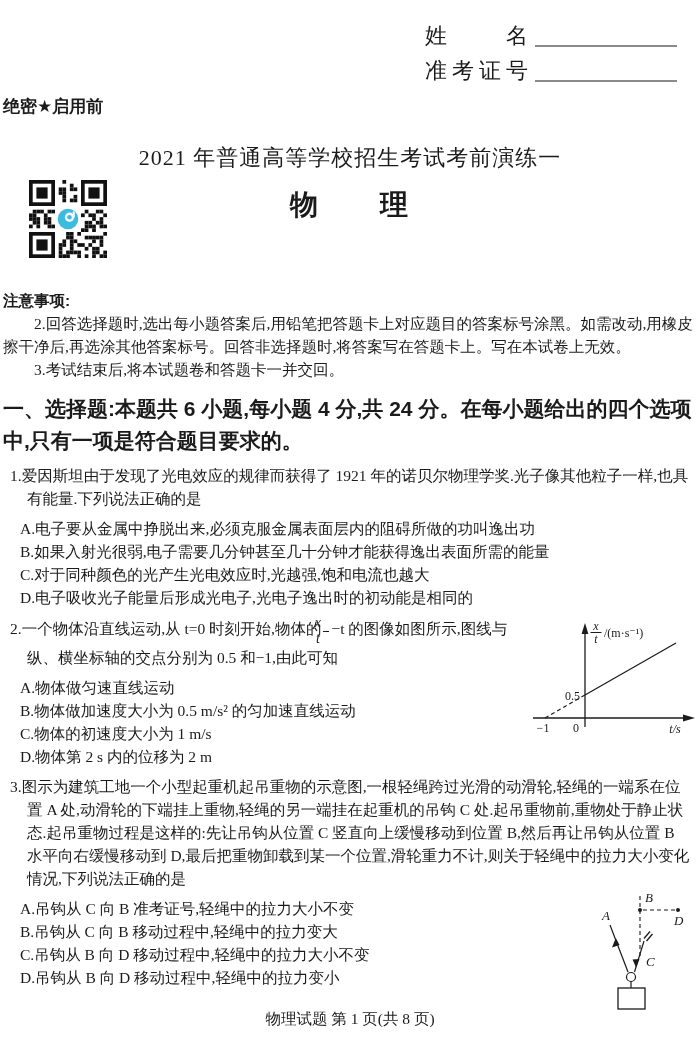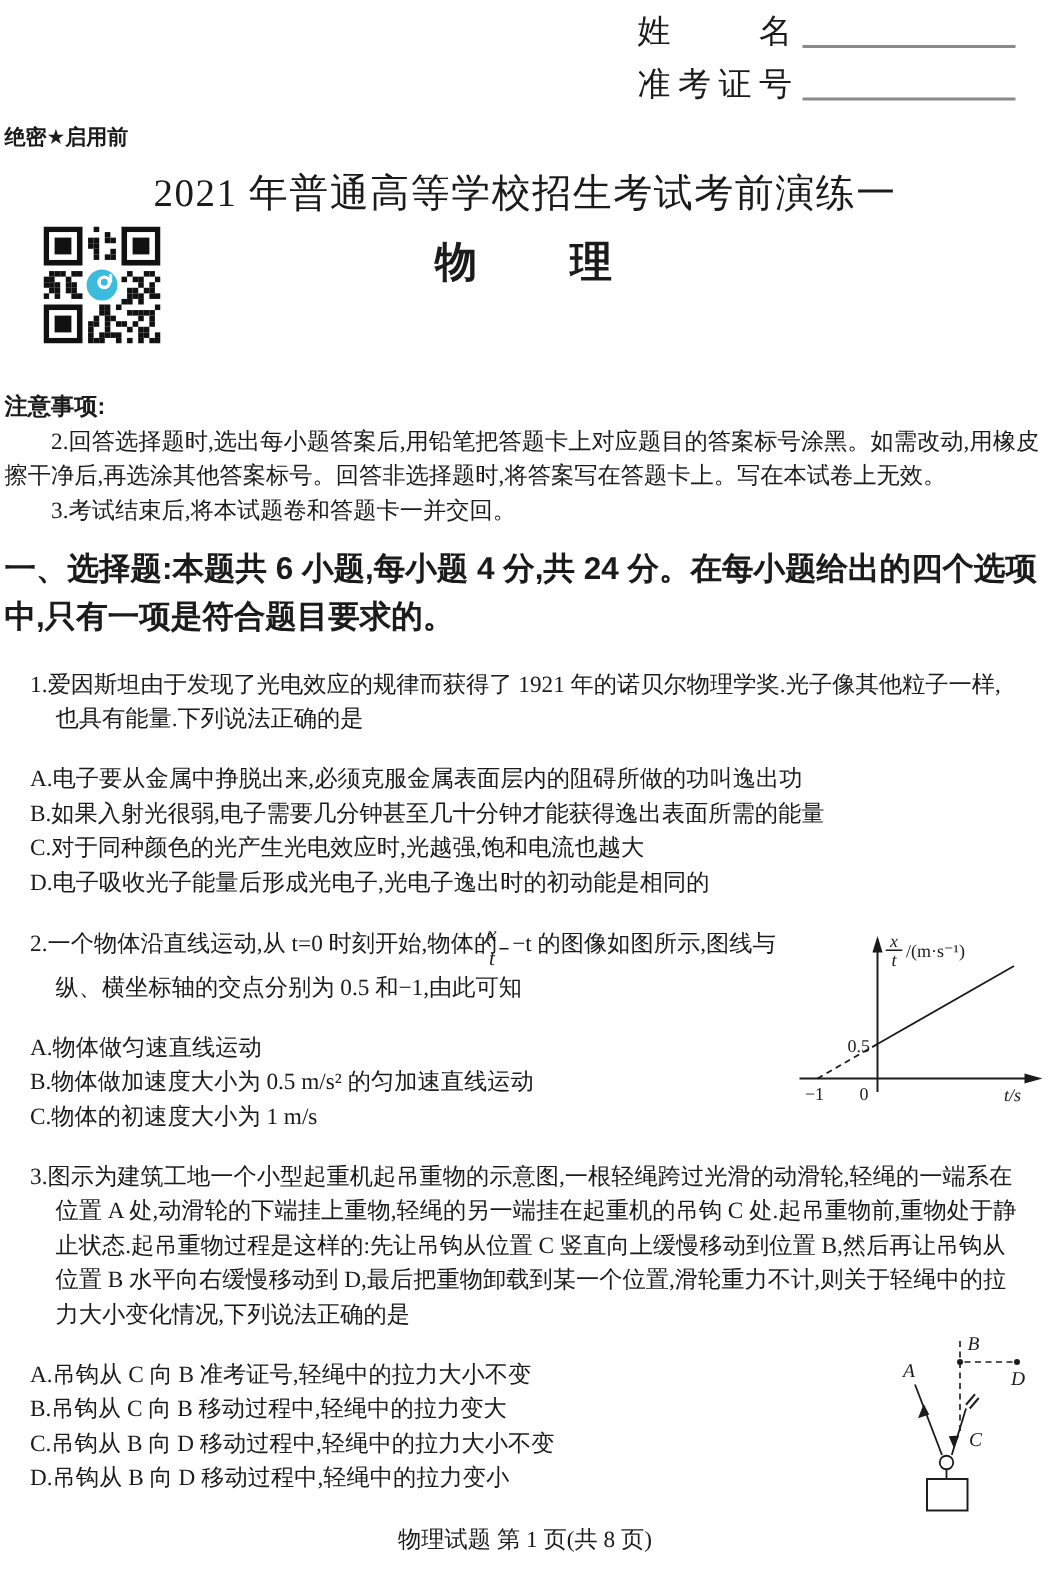--- a/index.html
+++ b/index.html
@@ -10,48 +10,48 @@
   }
   .page { position:relative; width:694px; height:1063px; padding:0 3px; }
   .wm {
     position:absolute; z-index:-1; font-family:"Liberation Sans","DejaVu Sans",sans-serif;
     font-weight:700; font-size:27px; letter-spacing:10px; color:rgba(60,60,60,0.08);
   }
   .wm1 { left:252px; top:738px; }
   .wm2 { left:222px; top:792px;font-family:Liberation Serif, serif; }
   .wm3 { left:222px; top:860px; }
 
-  .header-fields { padding:4px 20px 0 0; text-align:right; }
+  .header-fields { padding:19px 20px 0 0; text-align:right; }
   .field-row { margin-bottom:7px; white-space:nowrap; }
   .field-label { font-size:22px; letter-spacing:5px; vertical-align:bottom; }
   .field-line {
     display:inline-block; width:142px; height:26px; margin-left:2px;
     border-bottom:2px solid #8a8a8a; vertical-align:bottom;
   }
   .secrecy {
     margin:13px 0 0 0; font-family:"Liberation Sans","DejaVu Sans",sans-serif;
-    font-weight:700; font-size:14px;
+    font-weight:700; font-size:17px;
   }
   .title {
-    margin:9px 0 2px 0; text-align:center; font-size:26px; font-weight:500;
+    margin:23px 0 2px 0; text-align:center; font-size:22px; font-weight:500;
     letter-spacing:1px; line-height:34px;
   }
   .subject-row { position:relative; height:88px; margin-top:2px; }
   .qr { position:absolute; left:26px; top:3px; }
   .subject { text-align:center; padding-top:16px; font-size:28px; font-weight:700; letter-spacing:2px; }
 
   .bold-sans { font-family:"Liberation Sans","DejaVu Sans",sans-serif; font-weight:700; }
   .notice { margin-top:24px; }
   .notice-heading { font-size:15.5px; line-height:23px; }
   .notice-item { margin:0; text-indent:2em; }
 
   .section-heading { margin-top:12px; font-size:21px; line-height:32px; }
 
   .question { margin-top:2px; }
-  .stem { margin:17px;font-family:Liberation Serif, serif; }
+  .stem { margin:7px;font-family:Liberation Serif, serif; }
   .hang { padding-left:17px; text-indent:-17px; }
   .option { margin:0 0 0 17px; }
 
   .q2-figure { float:right; width:170px; margin:2px 0 2px 8px; }
   figure { margin:0; }
   .q3 { position:relative; }
   .q3-figure { position:absolute; right:2px; top:93px; width:135px; }
 
   .frac {
     display:inline-block; text-align:center; vertical-align:-0.62em;
@@ -252,20 +252,21 @@
           <line x1="63.5" y1="14.5" x2="74.5" y2="14.5" stroke="#1b1b1b" stroke-width="1"></line>
           <text class="axis-text var" x="69" y="25" text-anchor="middle" font-size="11">t</text>
           <text class="axis-text" x="77" y="19" font-size="11">/(m·s⁻¹)</text>
         </g>
       </svg>
     </figure>
     <p class="stem hang"><span>2.一个物体沿直线运动,从 t=0 时刻开始,物体的</span><span class="frac"><span class="num">x</span><span class="den">t</span></span><span>−t 的图像如图所示,图线与纵、横坐标轴的交点分别为 0.5 和−1,由此可知</span></p>
     <div class="option">A.物体做匀速直线运动</div>
     <div class="option">B.物体做加速度大小为 0.5 m/s² 的匀加速直线运动</div>
     <div class="option">C.物体的初速度大小为 1 m/s</div>
+    <div class="option">D.物体第 2 s 内的位移为 2 m</div>
   </div>
 
   <div class="question q3">
     <figure class="q3-figure">
       <svg width="135" height="152" viewBox="0 0 135 152">
         <line x1="80" y1="28" x2="80" y2="88" stroke="#1b1b1b" stroke-width="1.1" stroke-dasharray="4,3"></line>
         <line x1="83" y1="42" x2="115" y2="42" stroke="#1b1b1b" stroke-width="1.1" stroke-dasharray="4,3"></line>
         <circle cx="80" cy="42" r="2" fill="#1b1b1b"></circle>
         <circle cx="118" cy="42" r="2" fill="#1b1b1b"></circle>
         <text x="85" y="34" font-size="13" class="var" fill="#1b1b1b">B</text>

